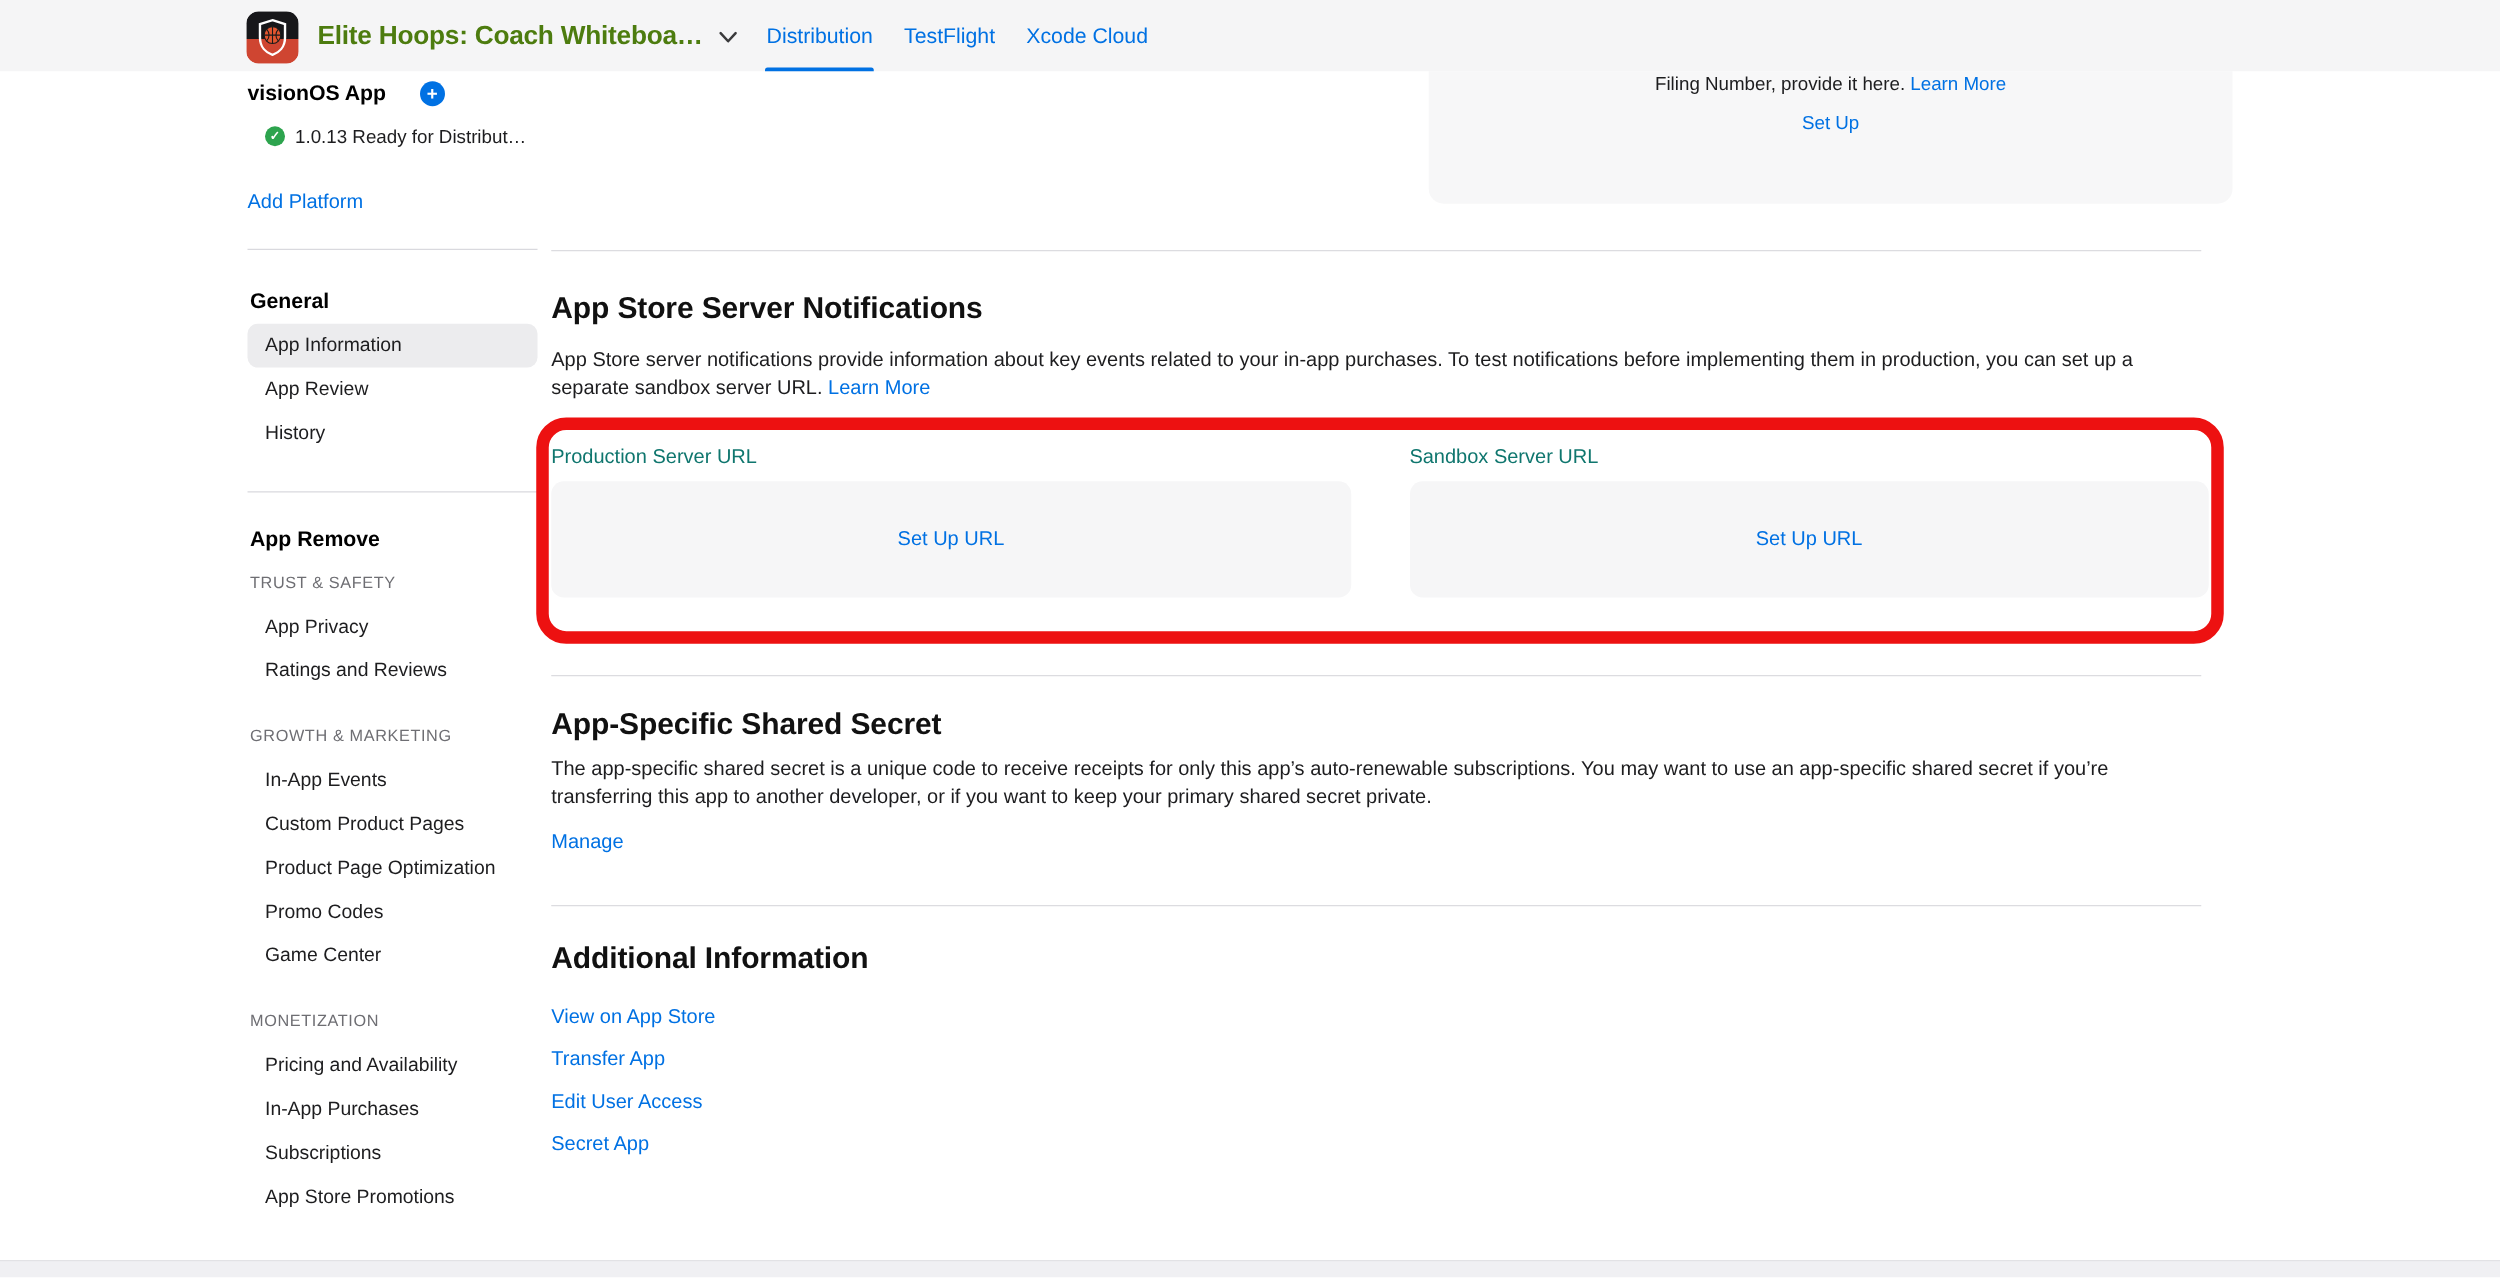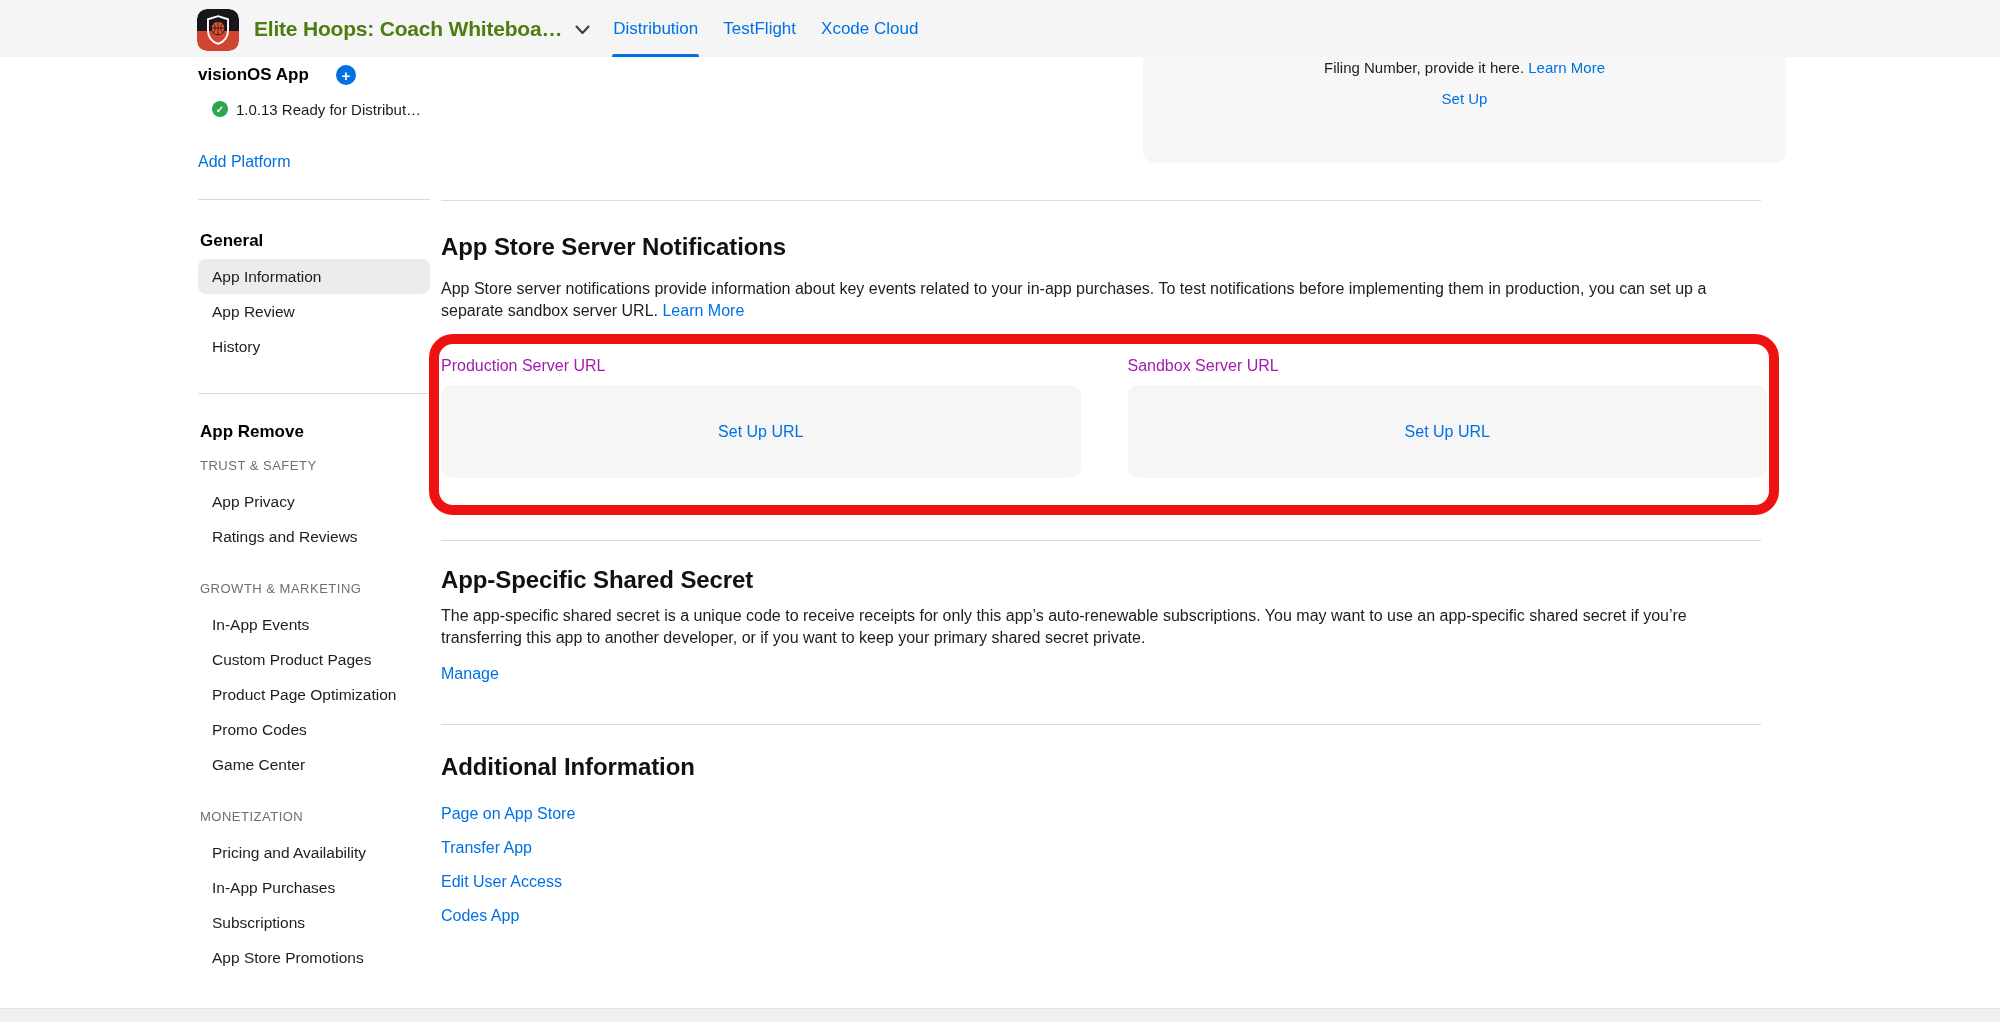--- a/index.html
+++ b/index.html
@@ -80,21 +80,21 @@
   .p2 { margin-top:10px; }
 
   
   .annotation {
     margin:12px -18px 0 -12px;
     border:10px solid #ed1111; border-radius:24px;
     padding:12px 2px 27px 2px;
   }
   .url-grid { display:flex; gap:47px; }
   .url-col { flex:1 1 0; }
-  .url-label { font-size:16px; line-height:20px; color:#a21caf; }
+  .url-label { font-size:16px; line-height:20px; color:#0f766e; }
   .url-box {
     margin-top:9px; height:93px; background:#f6f6f7; border-radius:10px;
     display:flex; align-items:center; justify-content:center;
   }
   .url-box a { font-size:16px; }
   .manage-link { display:inline-block; margin-top:15px; font-size:16px; line-height:20px; }
   .info-links { margin-top:22px; }
   .info-links a { display:block; font-size:16px; line-height:20px; margin-bottom:14px; }
 
   
@@ -220,20 +220,20 @@
   <div class="divider d2"></div>
 
   <h2 class="section-title t2">App-Specific Shared Secret</h2>
   <p class="section-desc p2">The app-specific shared secret is a unique code to receive receipts for only this app’s auto-renewable subscriptions. You may want to use an app-specific shared secret if you’re transferring this app to another developer, or if you want to keep your primary shared secret private.</p>
   <a class="manage-link">Manage</a>
 
   <div class="divider d3"></div>
 
   <h2 class="section-title t3">Additional Information</h2>
   <div class="info-links">
-    <a>Page on App Store</a>
+    <a>View on App Store</a>
     <a>Transfer App</a>
     <a>Edit User Access</a>
-    <a>Codes App</a>
+    <a>Secret App</a>
   </div>
 </main>
 
 <div class="footer"></div>
 
 </body></html>

